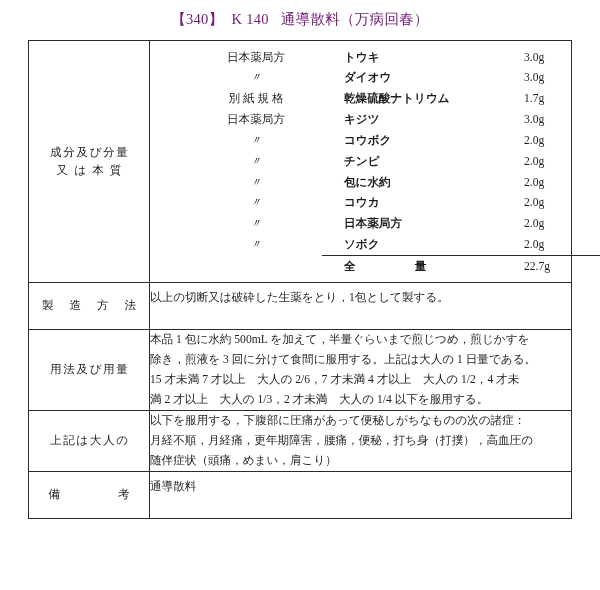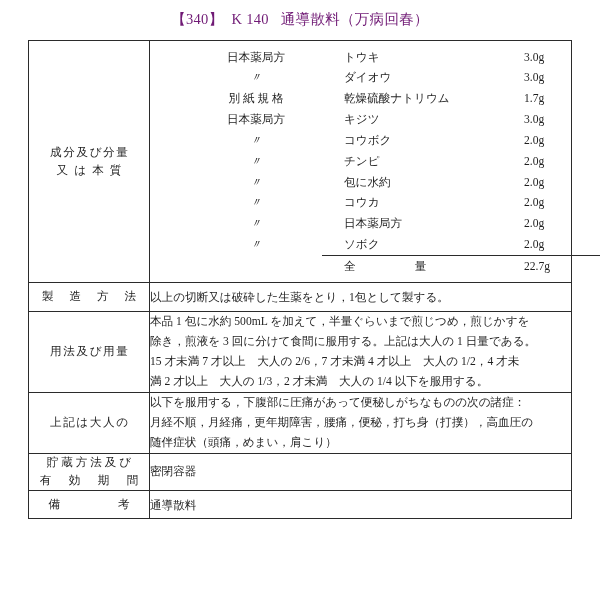--- a/index.html
+++ b/index.html
@@ -65,39 +65,39 @@
   }
   .sp6 { letter-spacing: 6.5px; padding-left: 6.5px; }
   .sp2 { letter-spacing: 1.6px; padding-left: 1.6px; }
   .sp0 { letter-spacing: 0px; }
 
   td.body {
     padding: 7px 8px 7px 10px;
     line-height: 1.72;
     text-align: left;
   }
-  td.body.compact { padding-top: 5px; padding-bottom: 3px; }
+  td.body.compact { padding-top: 5px; padding-bottom: 21px; }
 
   
   .ing-wrap {
     padding: 6px 0 5px 0;
   }
   table.ing {
     width: 100%;
     border-collapse: collapse;
     table-layout: fixed;
   }
   table.ing td {
     border: none;
     font-size: 11.6px;
     padding: 2.6px 0;
     line-height: 1.35;
   }
   .c-src  { width: 132px; text-align: center; }
-  .c-name { width: 170px; text-align: left; padding-left: 22px !important; }
+  .c-name { width: 170px; text-align: left; padding-left: 22px !important; font-weight: bold; }
   .c-amt  { width: 120px; text-align: left; padding-left: 10px !important; }
   .c-pad  { width: 40px; }
   .ditto { font-style: italic; font-size: 11px; letter-spacing: 0.5px; }
   tr.ruled td {
     border-bottom: 1.1px solid #2b2b2b !important;
   }
   tr.ruled td.c-src, tr.ruled td.c-pad { border-bottom: none !important; }
   .total-name { letter-spacing: 12px; padding-left: 12px; }
 
   .line { display: block; white-space: nowrap; }
@@ -218,27 +218,20 @@
         <td class="label">
           <span class="label-line sp2">上記は大人の</span>
         </td>
         <td class="body">
           <span class="line">以下を服用する，下腹部に圧痛があって便秘しがちなものの次の諸症：</span>
           <span class="line">月経不順，月経痛，更年期障害，腰痛，便秘，打ち身（打撲），高血圧の</span>
           <span class="line">随伴症状（頭痛，めまい，肩こり）</span>
         </td>
       </tr>
 
-      <tr>
-        <td class="label">
-          <span class="label-line sp0">貯 蔵 方 法 及 び</span>
-          <span class="label-line sp0">有 　 効 　 期 　 間</span>
-        </td>
-        <td class="body">密閉容器</td>
-      </tr>
 
 
       <tr>
         <td class="label">
           <span class="label-line sp0">備　　　　　考</span>
         </td>
         <td class="body compact">通導散料</td>
       </tr>
 
     </tbody>

